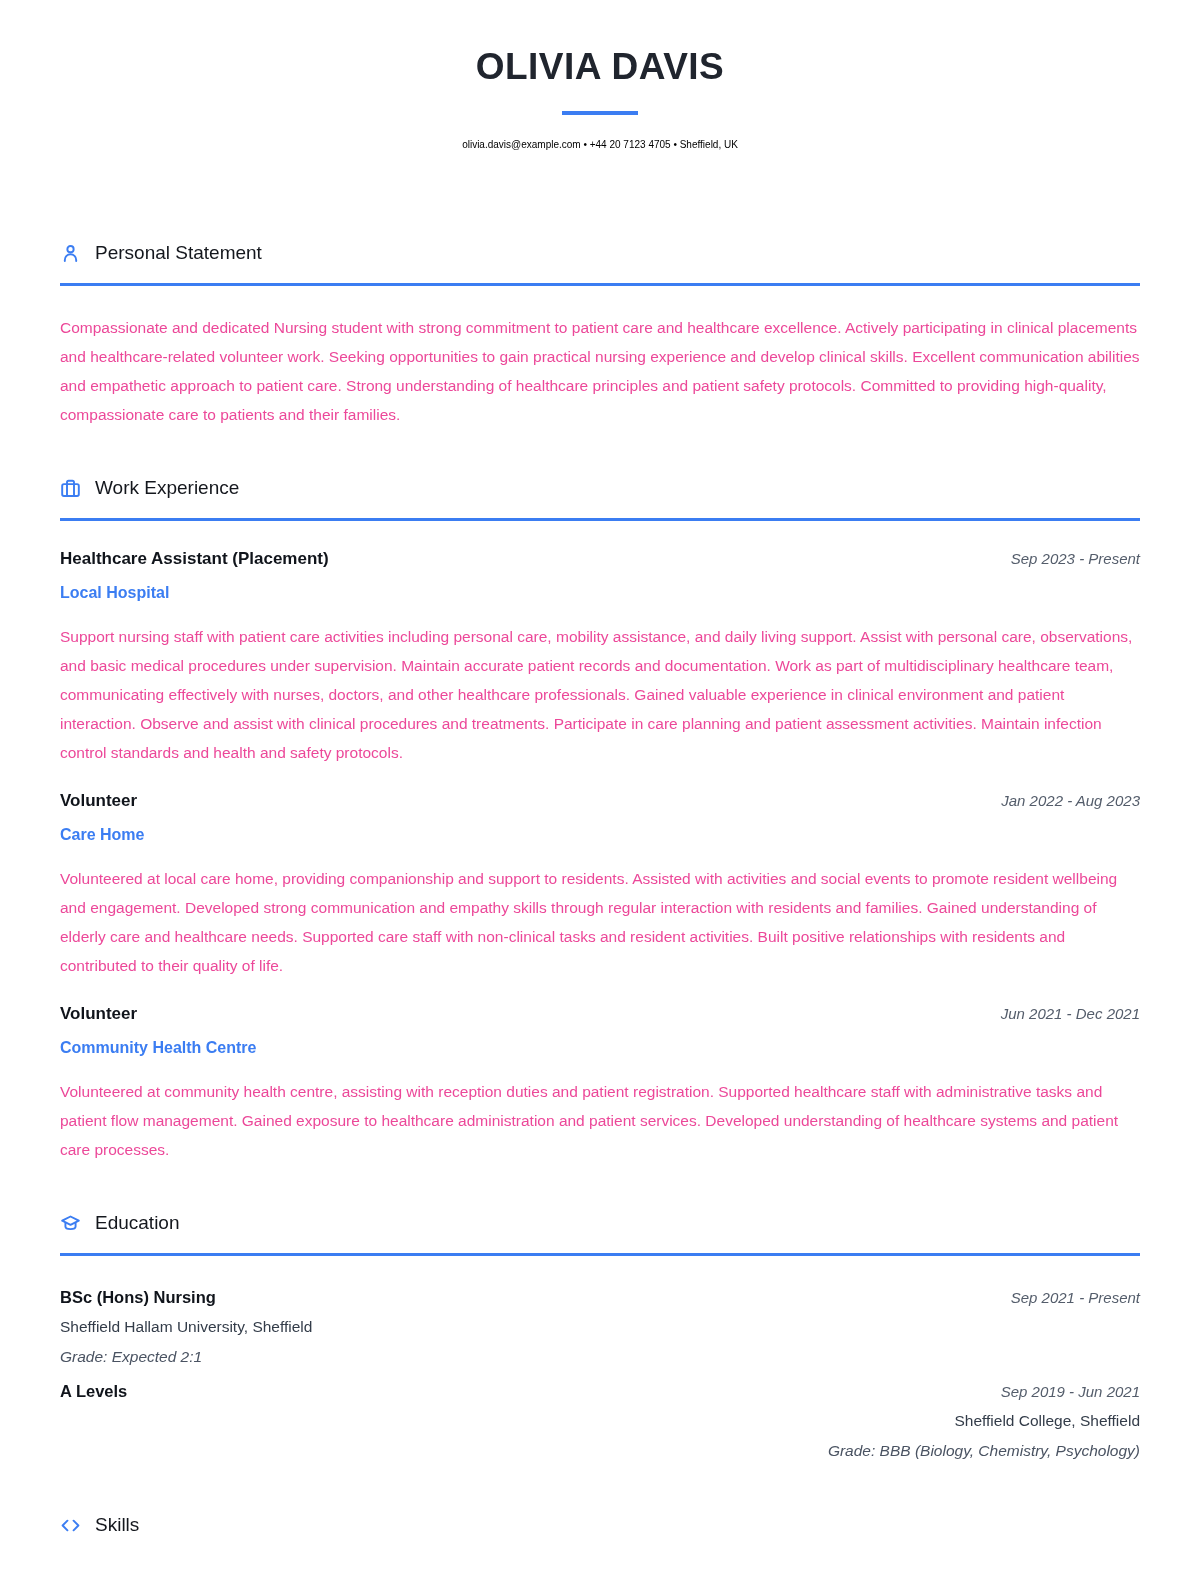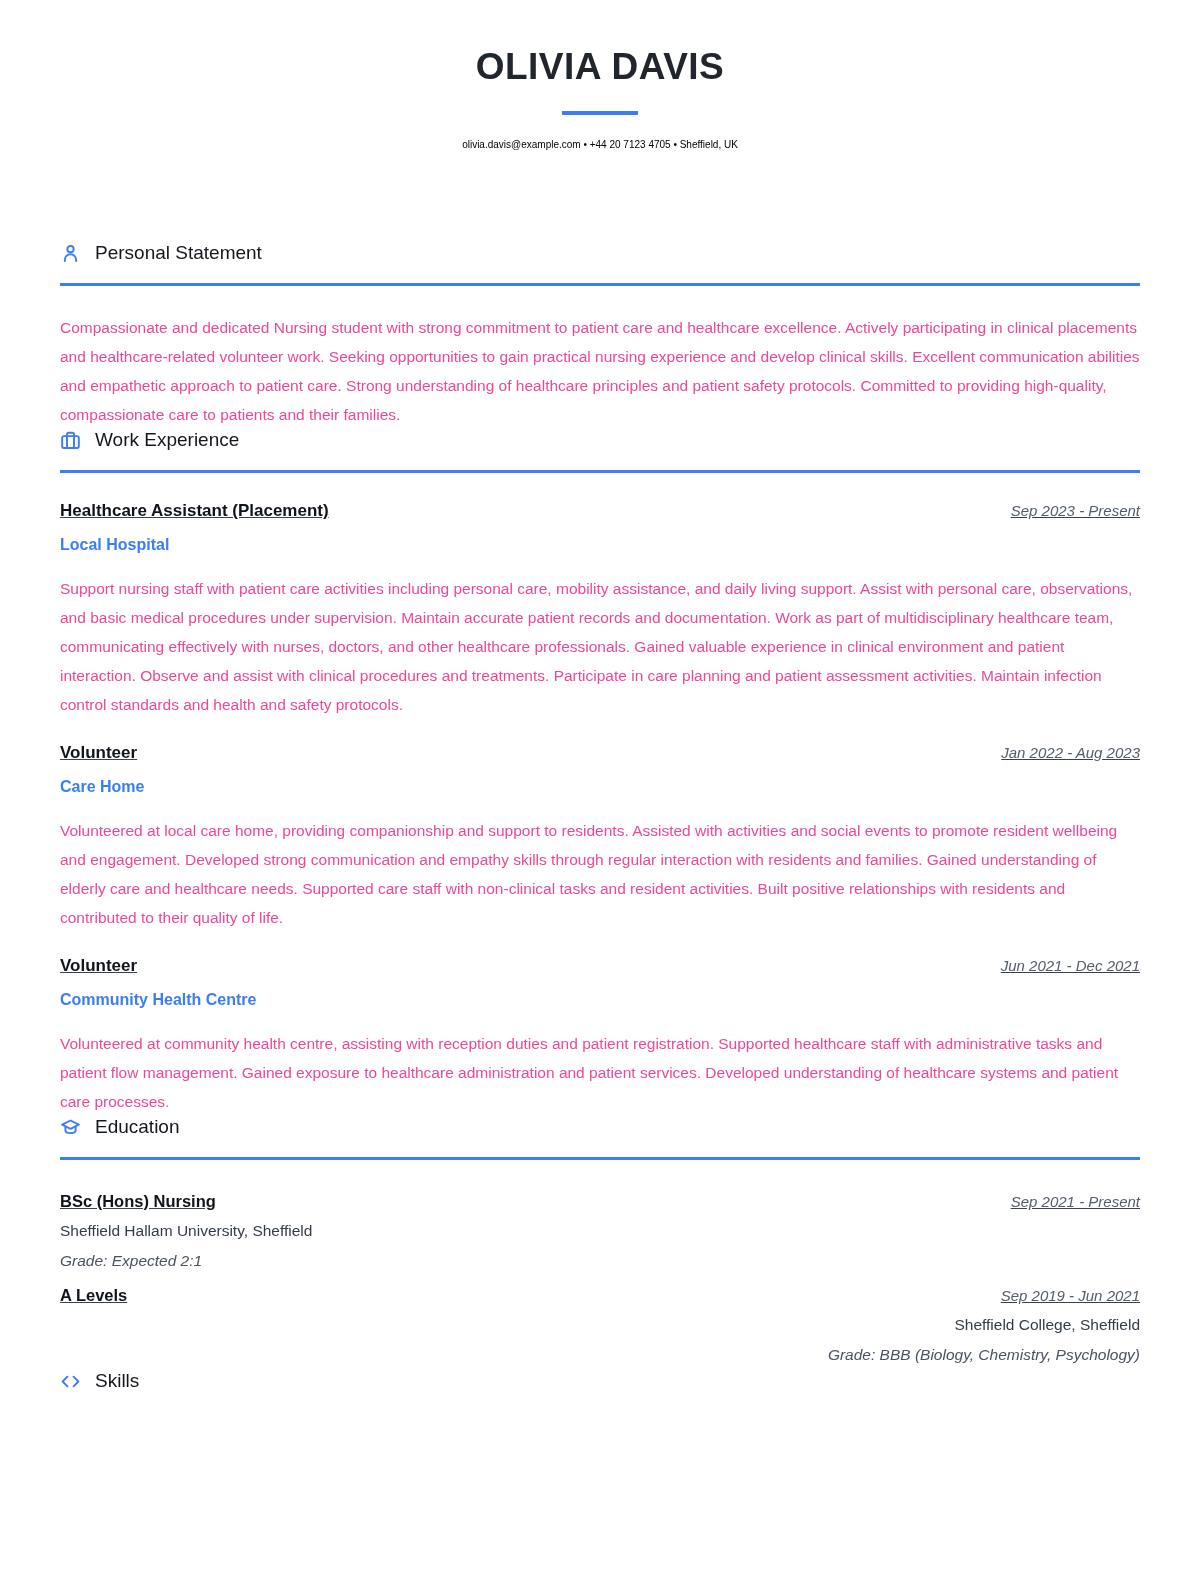--- a/index.html
+++ b/index.html
@@ -32,21 +32,21 @@
     height: 4px;
     background: #3b7df2;
     margin: 23px auto 24px auto;
   }
   .contact-line {
     font-size: 10px;
     color: #000000;
   }
 
   
-  .section { }
+  .section { margin-top: 48px; }
   .section.first { margin-top: 92px; }
   .section-header {
     display: flex;
     align-items: center;
     gap: 14px;
   }
   .section-icon {
     width: 21px;
     height: 21px;
     flex: 0 0 auto;
@@ -73,21 +73,20 @@
   }
 
   
   .job { margin-top: 28px; }
   .job + .job { margin-top: 24px; }
   .entry-head {
     display: flex;
     justify-content: space-between;
     align-items: baseline;
     gap: 20px;
-    text-decoration: underline;
   }
   .job-title {
     margin: 0;
     font-size: 17px;
     font-weight: bold;
     color: #10141b;
   }
   .entry-dates {
     font-size: 15px;
     font-style: italic;

